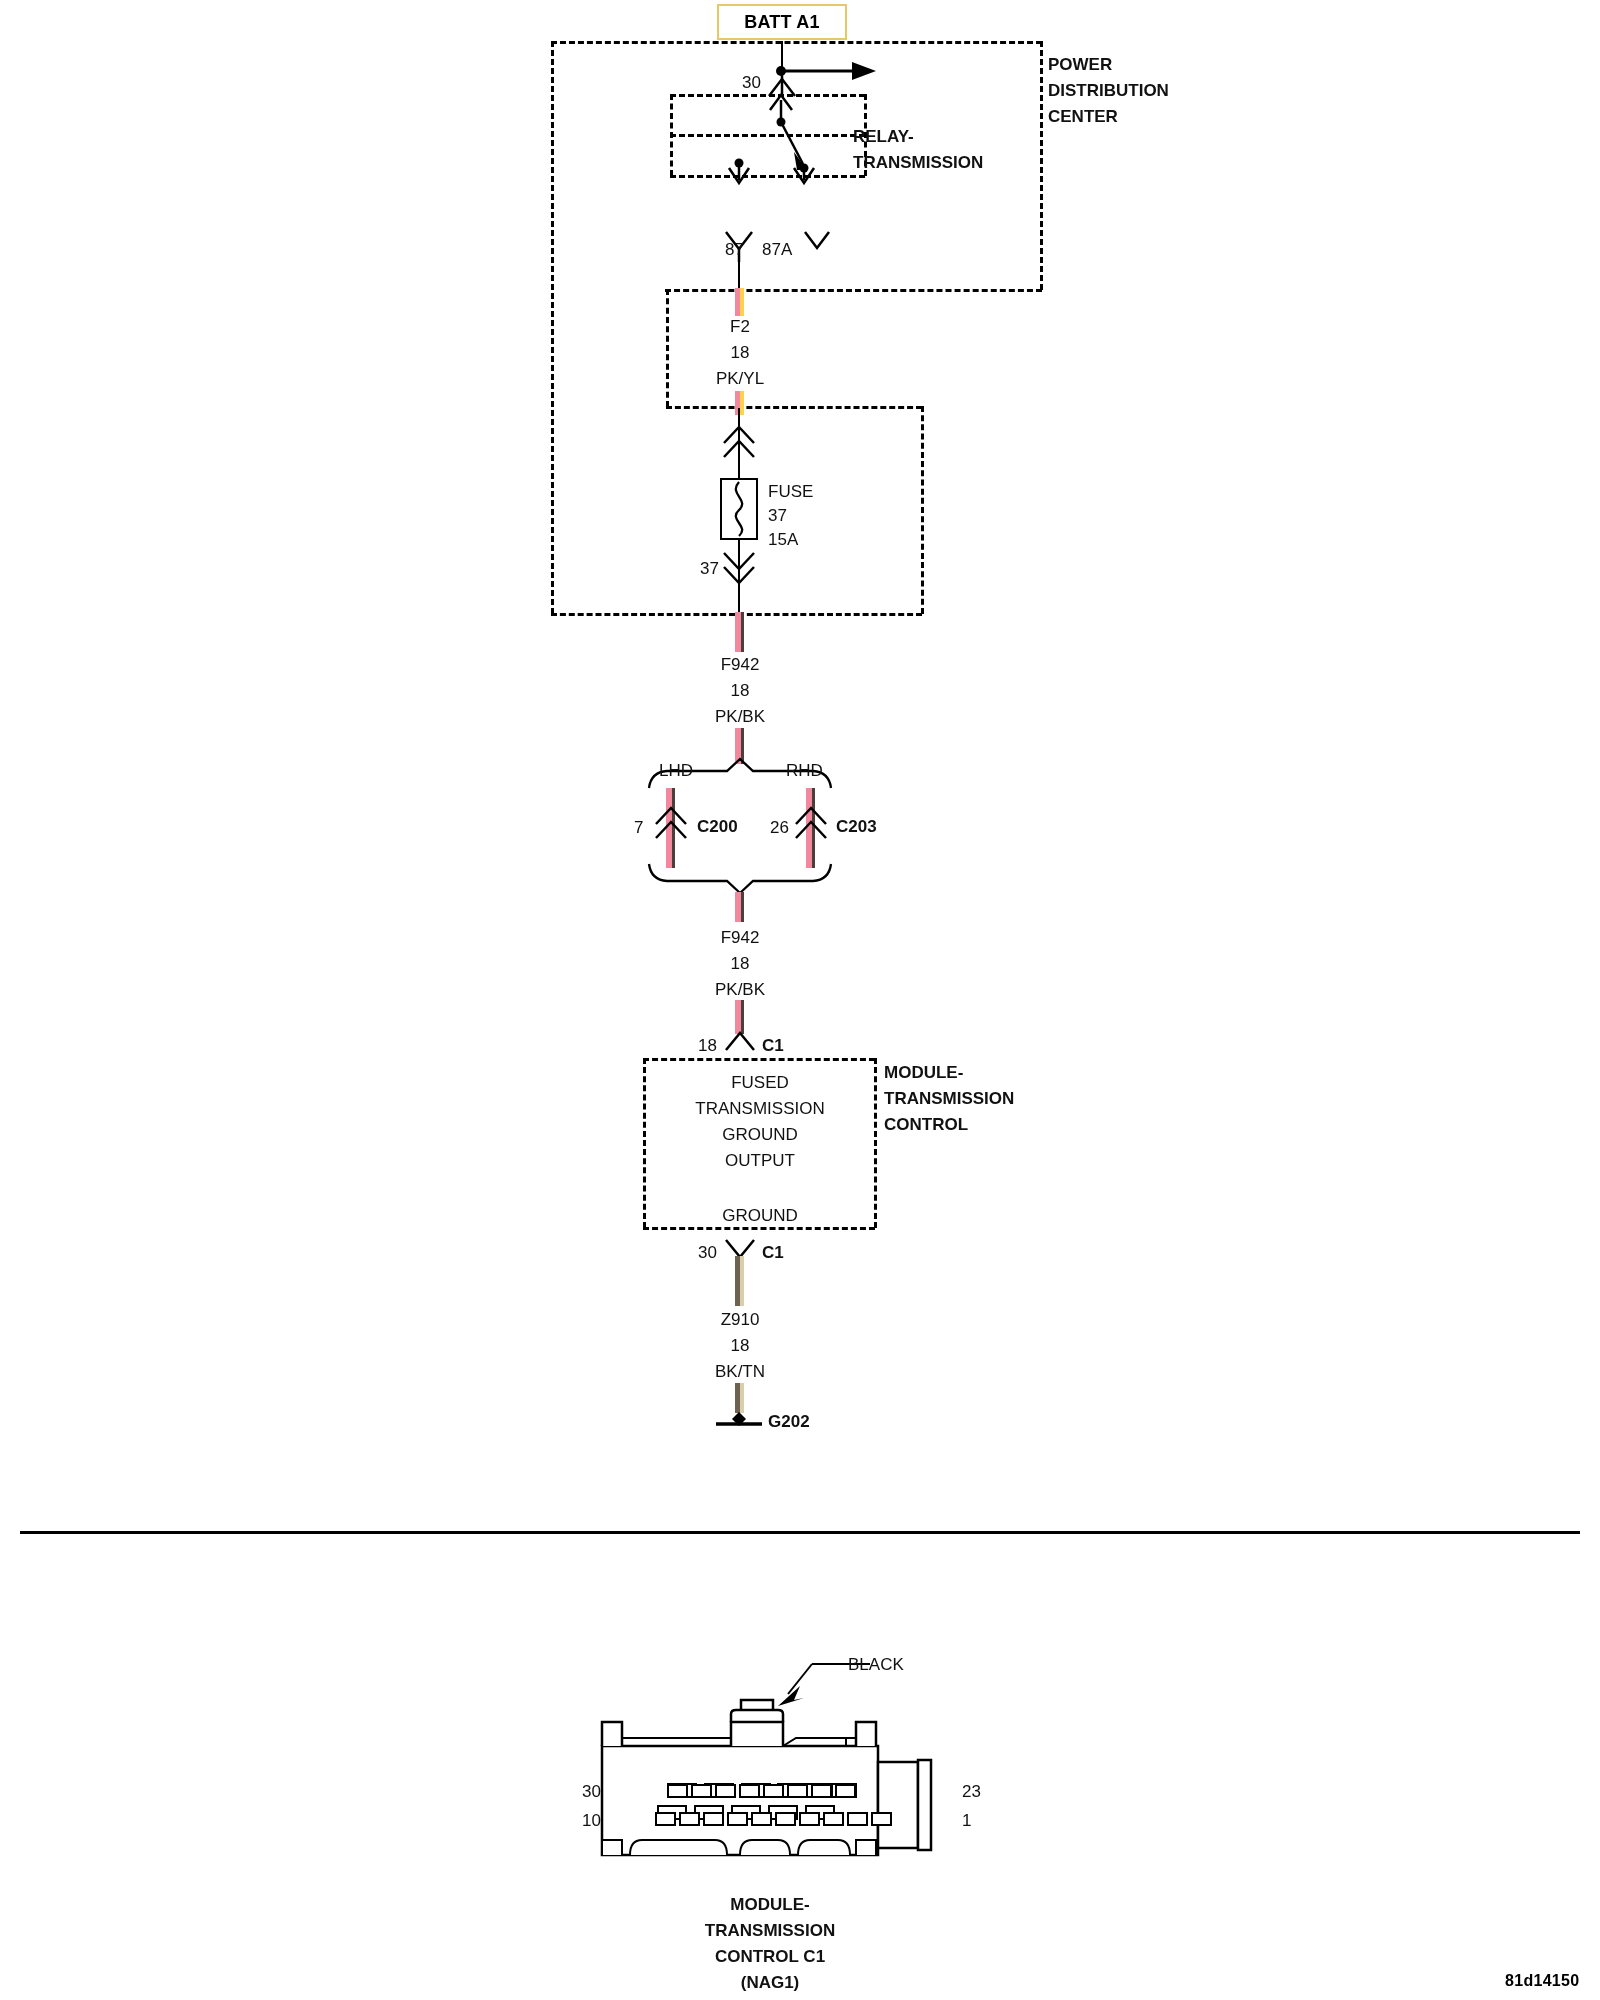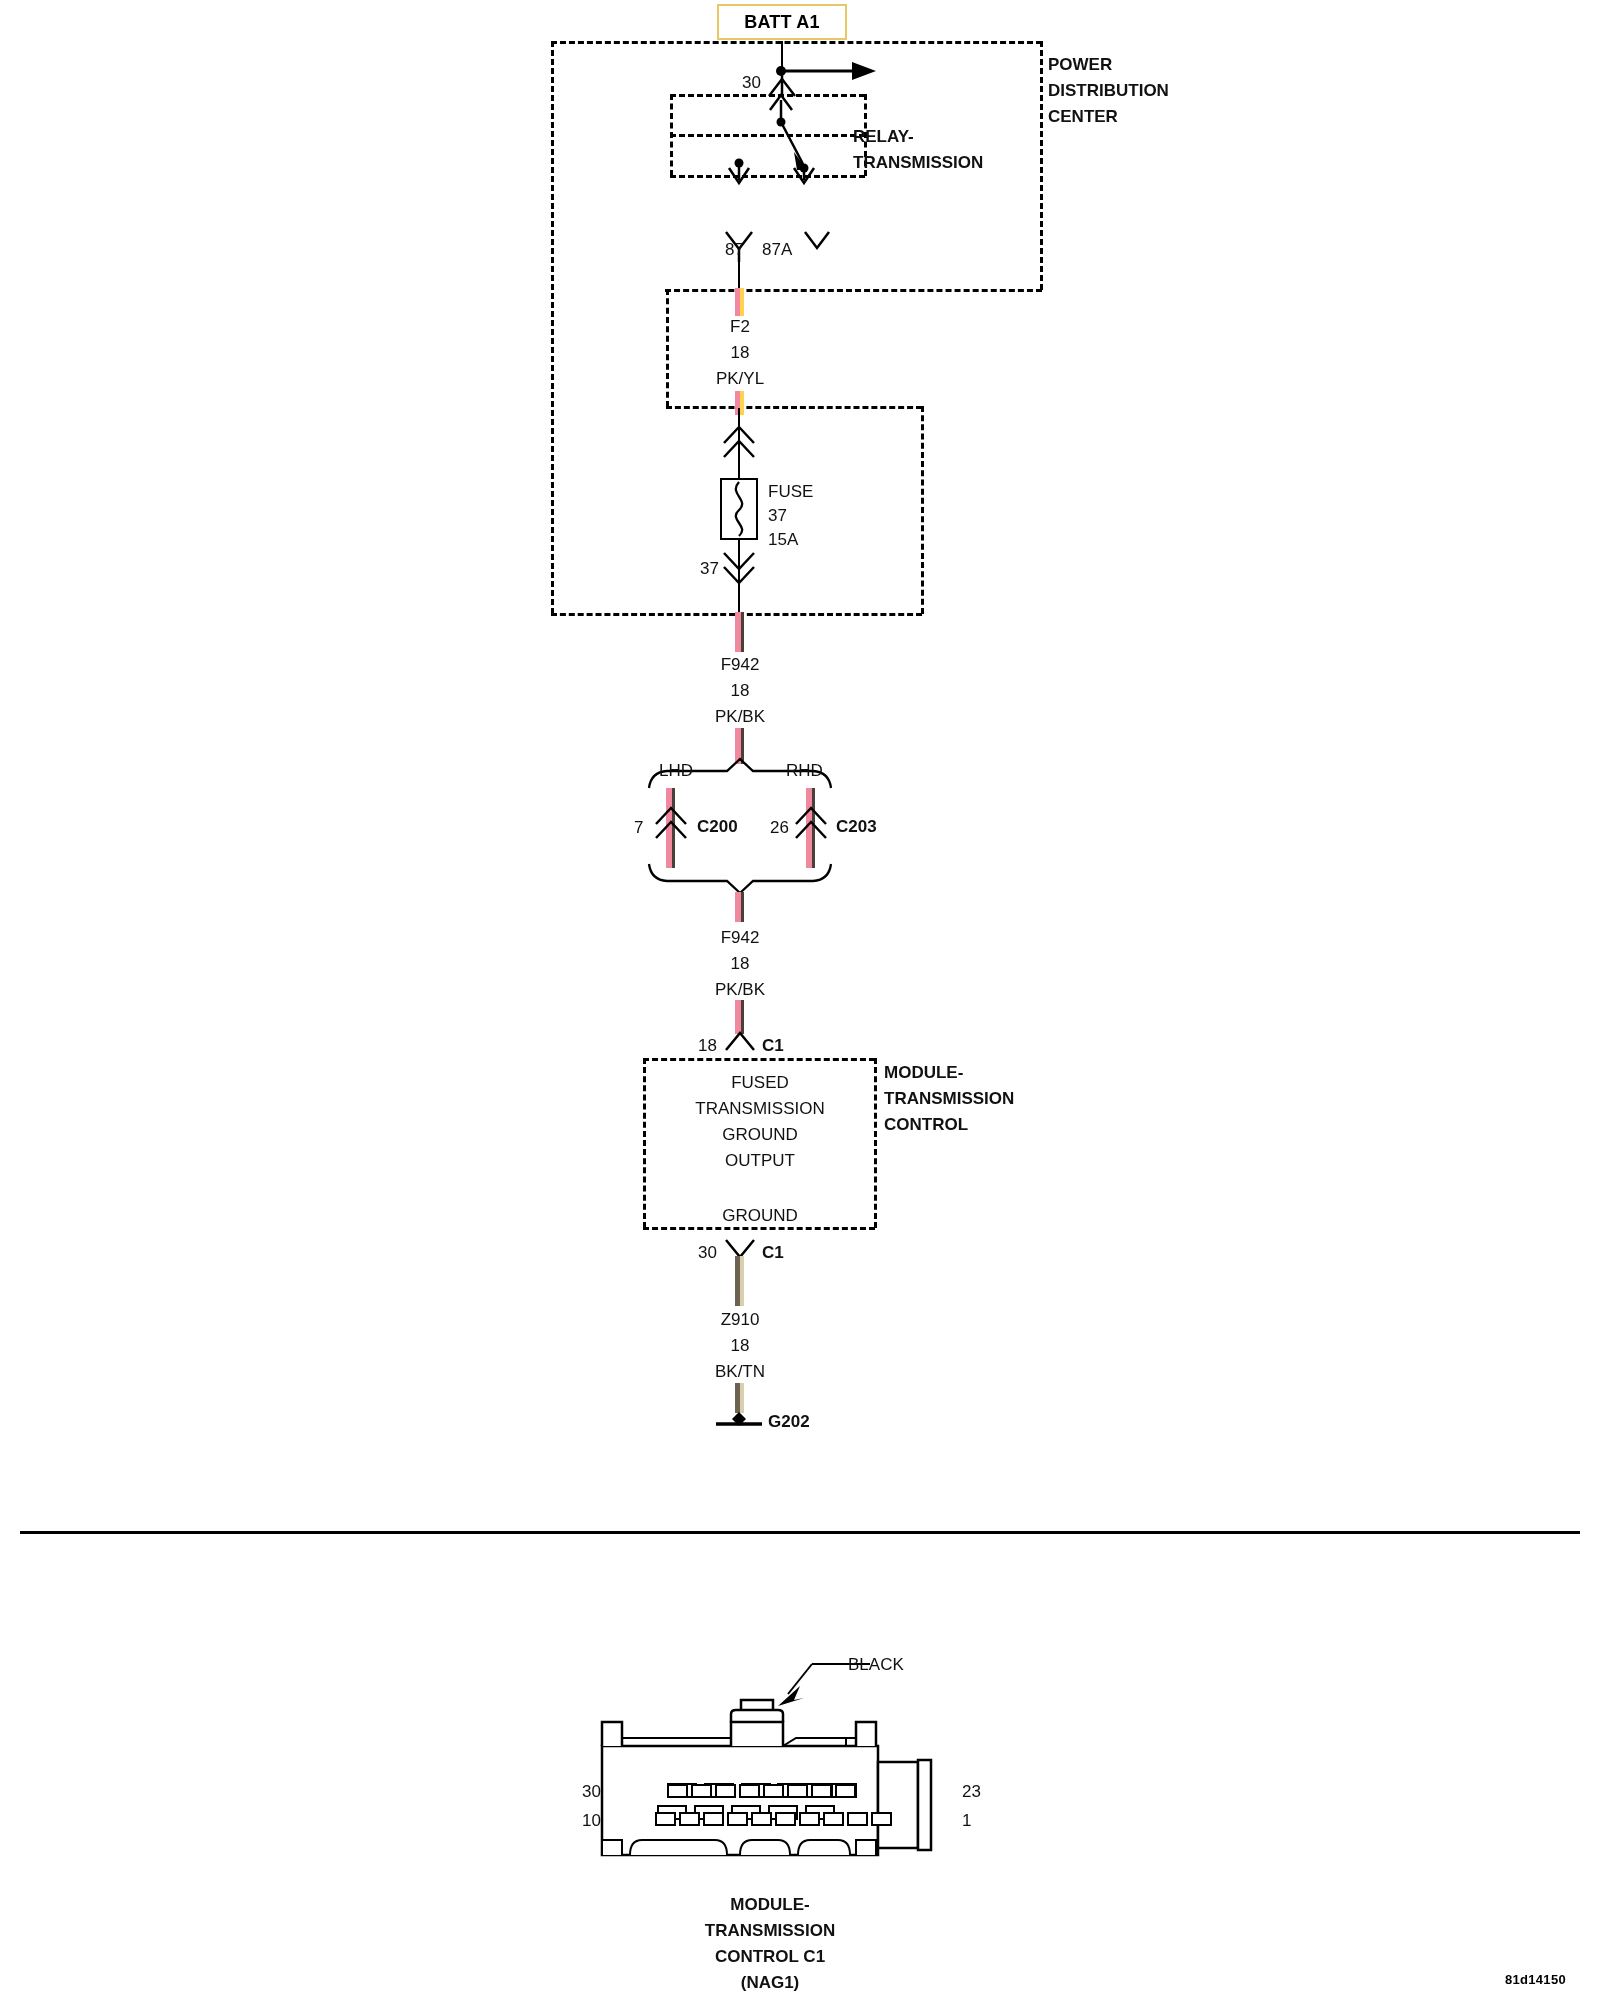--- a/index.html
+++ b/index.html
@@ -37,21 +37,21 @@
   .w-pkbk{background:linear-gradient(to right,#f2889d 0 62%,#4a3f3a 62% 100%);}
   .w-bktn{background:linear-gradient(to right,#6d6150 0 55%,#d9cfae 55% 100%);}
 
   
   .fuse-body{
     box-sizing:border-box;border:2.5px solid #000;background:#fff;
   }
   .pin{position:absolute;box-sizing:border-box;border:2px solid #000;background:#fff;}
 
   .divider{position:absolute;background:#000;height:3px;}
-  .watermark{position:absolute;font-size:13px;font-weight:bold;letter-spacing:.3px;}
+  .watermark{position:absolute;font-size:16px;font-weight:bold;letter-spacing:.3px;}
 
   svg{display:block;overflow:visible;}
 </style>
 </head>
 <body>
 
 <div class="sheet">
 
   <div class="abs batt-box" style="left:717px;top:4px;width:130px;height:36px;">
     <span>BATT A1</span>

